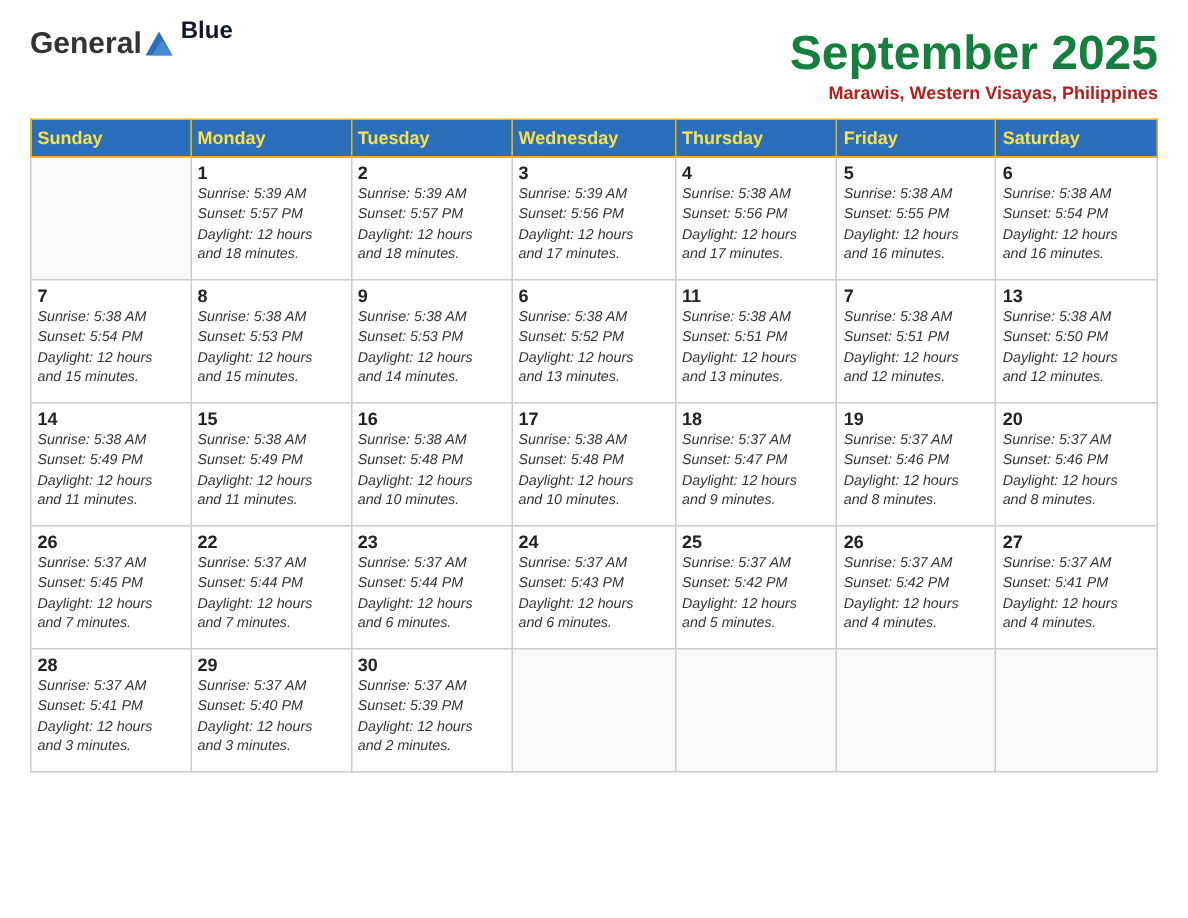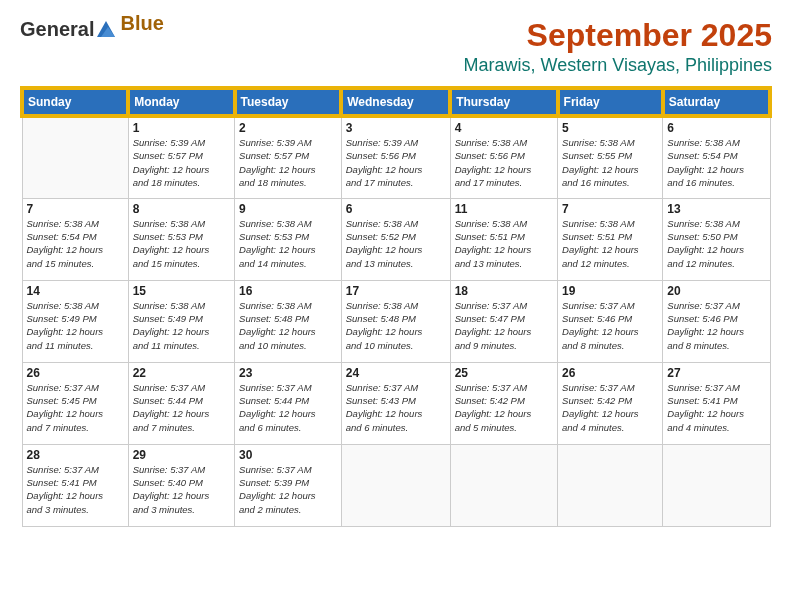--- a/index.html
+++ b/index.html
@@ -25,41 +25,42 @@
       display: flex;
       flex-direction: row;
       align-items: flex-start;
     }
     .title-block {
       text-align: right;
     }
     .month-title {
       font-size: 32px;
       font-weight: bold;
-      color: #c2410c;
+      color: #15803d;
       line-height: 1.1;
     }
     .location {
-      font-size: 18px;
-      color: #0f766e;
+      font-size: 12px;
+      color: #b91c1c;
       margin-top: 2px;
+      font-weight: bold;
     }
     .calendar {
       width: 100%;
       border-collapse: collapse;
       font-size: 10.5px;
     }
     .calendar th {
       background: #2a6fbb;
-      color: #ffffff;
+      color: #fde047;
       padding: 5px 4px;
       text-align: left;
       font-size: 12px;
       font-weight: bold;
-      border: 4px solid #eab308;
+      border: 1px solid #eab308;
     }
     .calendar td {
       border: 1px solid #ccc;
       vertical-align: top;
       padding: 3px 4px;
       width: 113px;
       min-height: 70px;
       height: 82px;
     }
     .day-num {
@@ -86,21 +87,21 @@
 <div class="page">
   <div class="header">
     <div class="logo">
       <div style="display:flex;align-items:center;">
         <span style="font-size:20px;font-weight:bold;color:#333;">General</span>
         <svg width="22" height="22" viewBox="0 0 22 22" style="margin: 0 1px;">
           <polygon points="11,2 20,18 2,18" fill="#2a6fbb"></polygon>
           <polygon points="13,8 20,18 6,18" fill="#5599dd" opacity="0.7"></polygon>
         </svg>
       </div>
-      <span style="font-size:20px;font-weight:bold;color:#a16207;margin-top:-6px;margin-left:2px;">Blue</span>
+      <span style="font-size:16px;font-weight:bold;color:#0f172a;margin-top:-6px;margin-left:2px;">Blue</span>
     </div>
     <div class="title-block">
       <div class="month-title">September 2025</div>
       <div class="location">Marawis, Western Visayas, Philippines</div>
     </div>
   </div>
 
   <table class="calendar">
     <thead>
       <tr>

